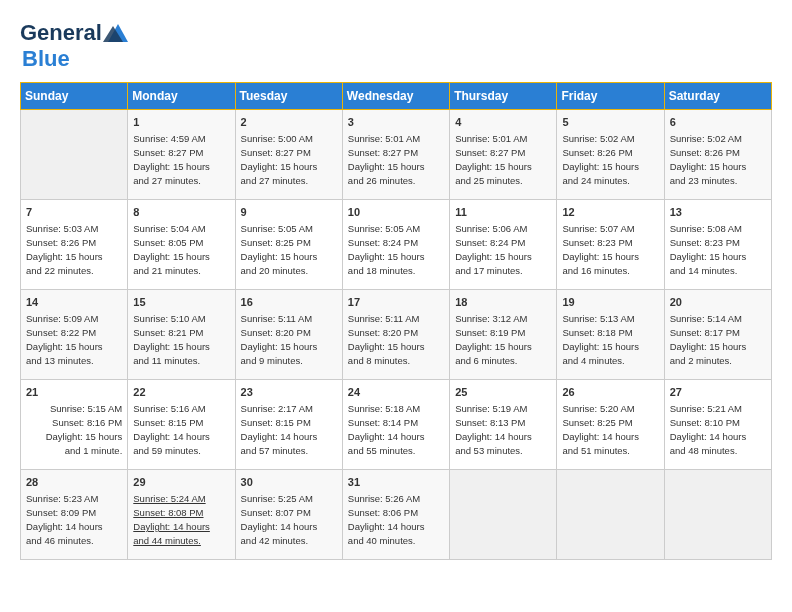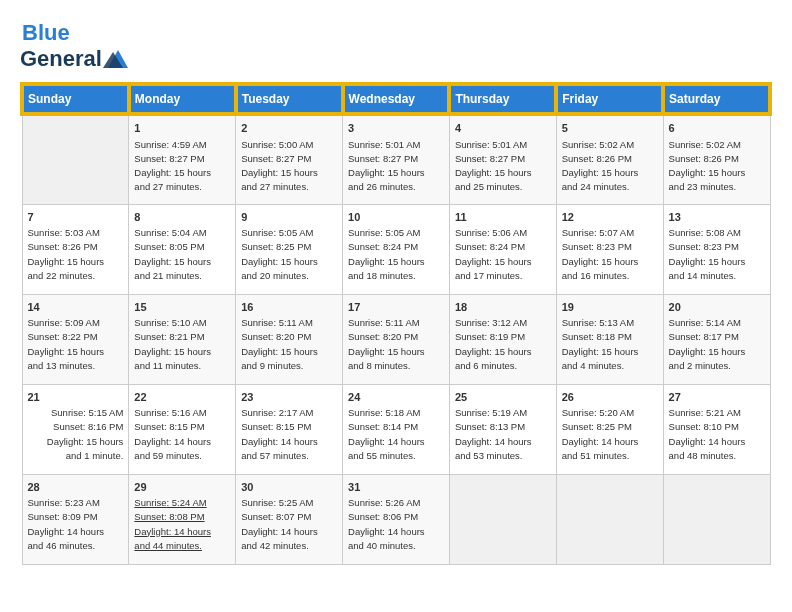--- a/index.html
+++ b/index.html
@@ -39,21 +39,21 @@
       border-collapse: collapse;
       font-size: 10px;
     }
     thead tr th {
       background-color: #2a7fd4;
       color: white;
       font-size: 12px;
       font-weight: bold;
       padding: 6px 4px;
       text-align: left;
-      border: 4px solid #eab308;
+      border: 1px solid #eab308;
     }
     tbody tr td {
       border: 1px solid #ccc;
       vertical-align: top;
       padding: 4px 5px;
       height: 90px;
       width: calc(100% / 7);
       background: #fff;
       color: #333;
       line-height: 1.5;
@@ -74,29 +74,29 @@
     .empty-cell {
       background: #f0f0f0 !important;
     }
   </style>
 </head>
 <body>
 
 <div class="header">
   <div class="logo">
     <div>
-      <div>
-        <span style="font-size:22px;font-weight:bold;color:#2a7fd4;margin-left:2px;">Blue</span>
-      </div>
       <div style="display:flex; align-items:center;">
         <span style="font-size:22px;font-weight:bold;color:#1a3a5c;">General</span>
         <svg width="26" height="22" viewBox="0 0 26 22" style="margin:0 1px;">
           <polygon points="5,20 15,2 25,20" fill="#2a7fd4"></polygon>
           <polygon points="0,20 10,4 20,20" fill="#1a3a5c" opacity="0.85"></polygon>
         </svg>
+      </div>
+      <div>
+        <span style="font-size:22px;font-weight:bold;color:#2a7fd4;margin-left:2px;">Blue</span>
       </div>
     </div>
   </div>
 </div>
 
 <table>
   <thead>
     <tr id="weekday-header">
         <th>Sunday</th>
         <th>Monday</th>

